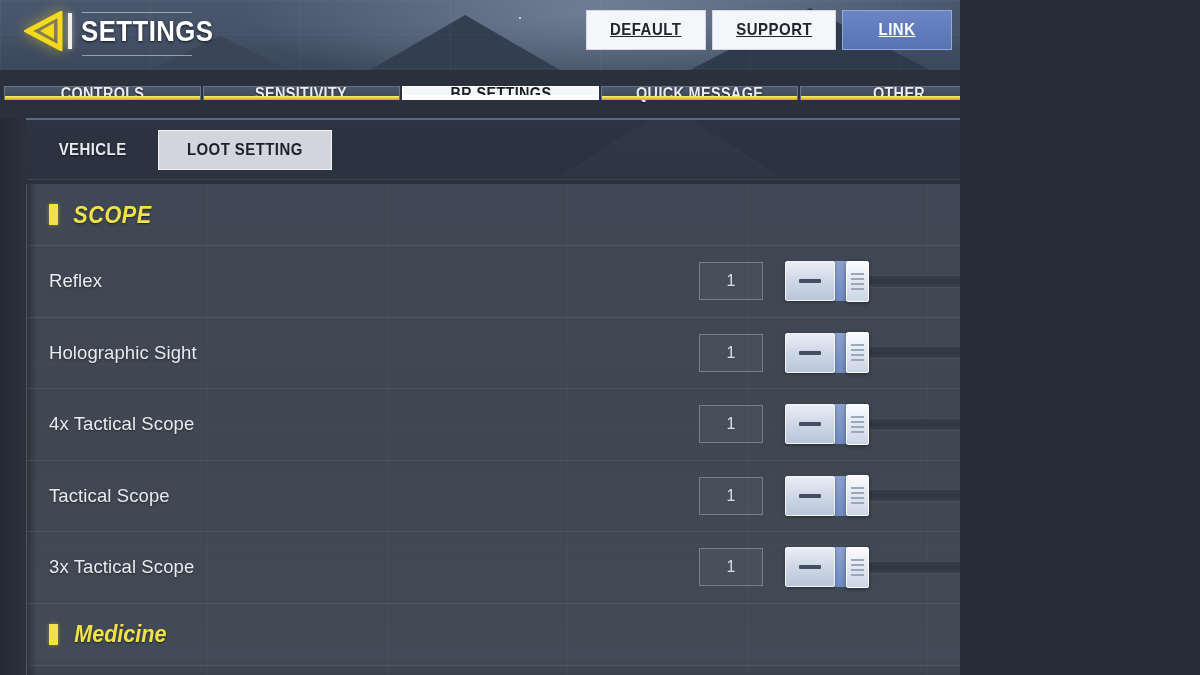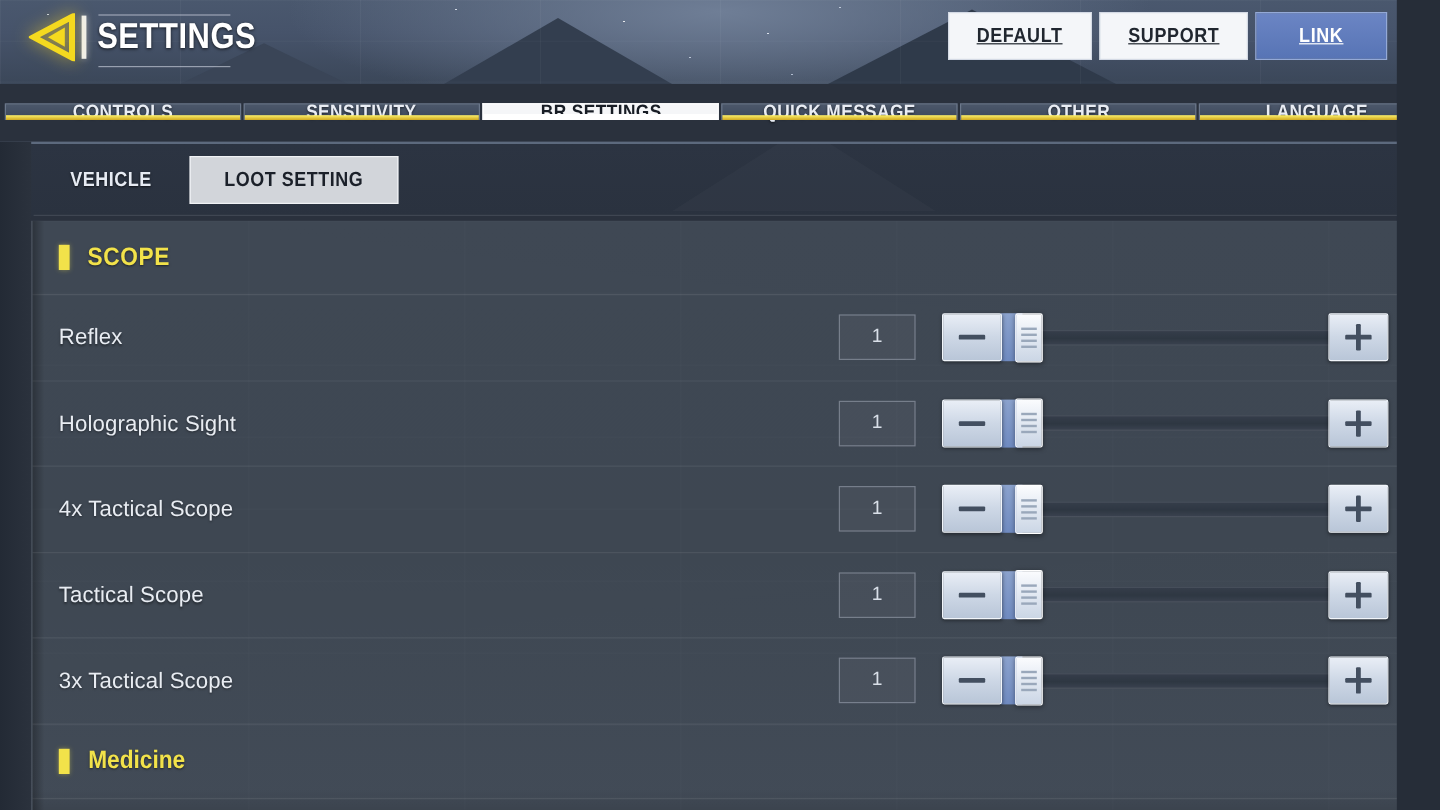--- a/index.html
+++ b/index.html
@@ -7,21 +7,21 @@
   html, body {
     width: 1200px;
     height: 675px;
     overflow: hidden;
     font-family: "Liberation Sans", sans-serif;
     background: #262d38;
   }
 
   #app {
     position: relative;
-    width: 1164px;
+    width: 960px;
     height: 675px;
     overflow: hidden;
     background: #2a313d;
   }
 
   
   .header {
     position: absolute;
     left: 0; top: 0;
     width: 1200px; height: 70px;
@@ -262,25 +262,26 @@
     border-bottom: 1px solid rgba(255,255,255,.085);
   }
   .sec-bar {
     width: 9px; height: 21px;
     background: #f2e24a;
     margin-right: 11px;
     box-shadow: 0 0 4px rgba(242,226,74,.4);
   }
   .sec-title {
     font-family: "Liberation Sans Narrow", "Liberation Sans", sans-serif;
-    font-size: 21px;
+    font-size: 24px;
     font-weight: bold;
     letter-spacing: .6px;
     color: #f2e24a;
     text-shadow: 0 1px 2px rgba(0,0,0,.55);
+    font-style: italic;
   }
   .sec-title span { display:block; transform: scaleX(.9); }
   .sec-title.mixed { letter-spacing: 0; }
 
   
   .row {
     position: relative;
     height: 71.5px;
     display: flex; align-items: center;
     padding-left: 22px;

